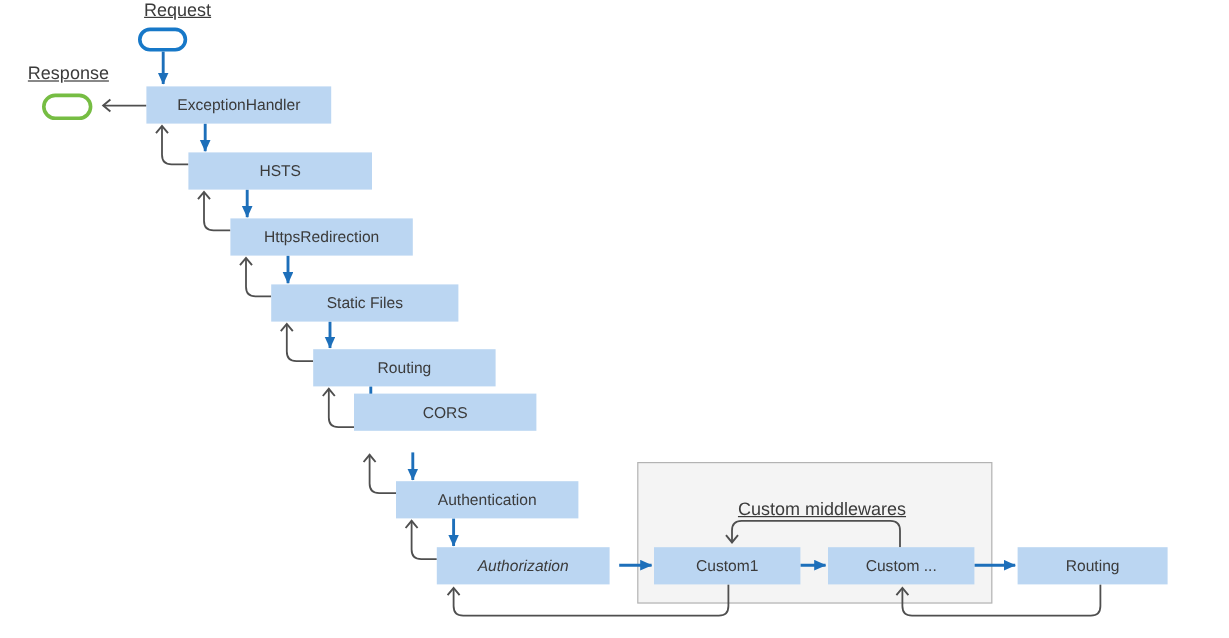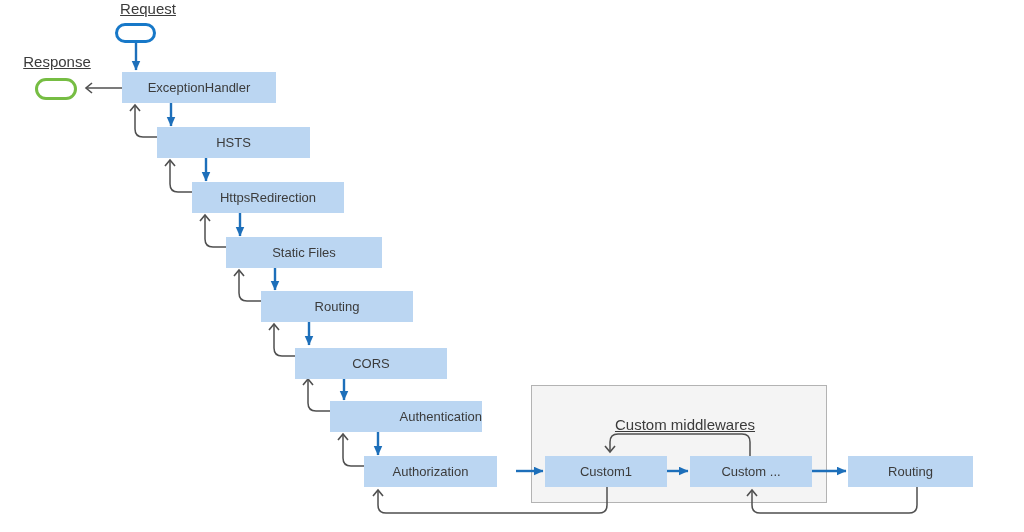--- a/index.html
+++ b/index.html
@@ -129,27 +129,27 @@
     </div>
   <div class="node" style="left:192px; top:182px; width:152px;justify-content:center;">
       <span>HttpsRedirection</span>
     </div>
   <div class="node" style="left:226px; top:237px; width:156px;">
       <span>Static Files</span>
     </div>
   <div class="node" style="left:261px; top:291px; width:152px;">
       <span>Routing</span>
     </div>
-  <div class="node" style="left:295px; top:348px; width:152px;">
+  <div class="node" style="left:295px; top:328px; width:152px;">
       <span>CORS</span>
     </div>
-  <div class="node" style="left:330px; top:401px; width:152px;justify-content:flex-end;">
+  <div class="node" style="left:330px; top:401px; width:152px;">
       <span>Authentication</span>
     </div>
-  <div class="node" style="left:364px; top:456px; width:133px;">
+  <div class="node" style="left:364px; top:456px; width:144px;font-style:italic;">
       <span>Authorization</span>
     </div>
 
   <div class="node" style="left:545px; top:456px; width:122px;">
       <span>Custom1</span>
     </div>
   <div class="node" style="left:690px; top:456px; width:122px;">
       <span>Custom ...</span>
     </div>
   <div class="node" style="left:848px; top:456px; width:125px;">

